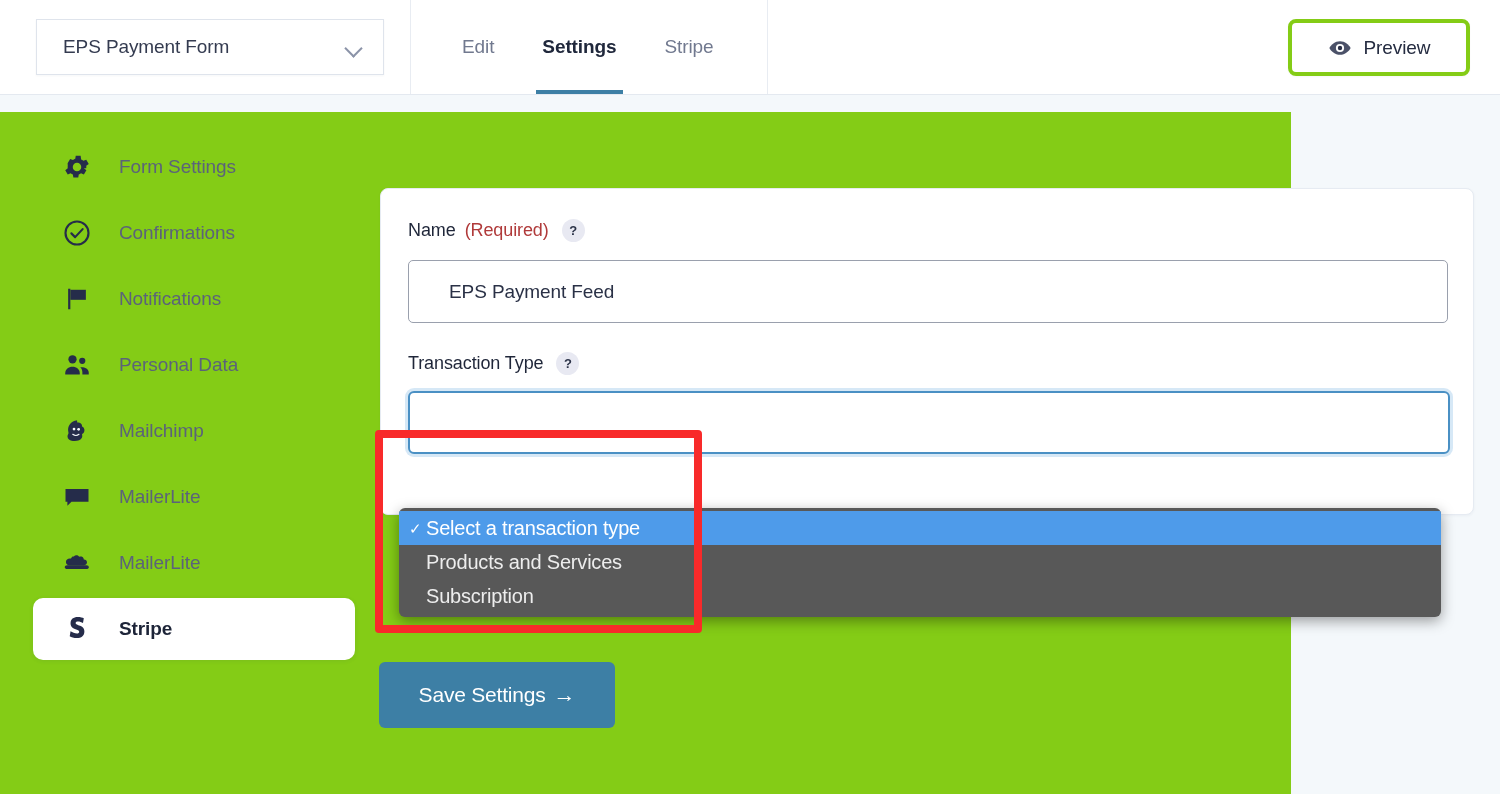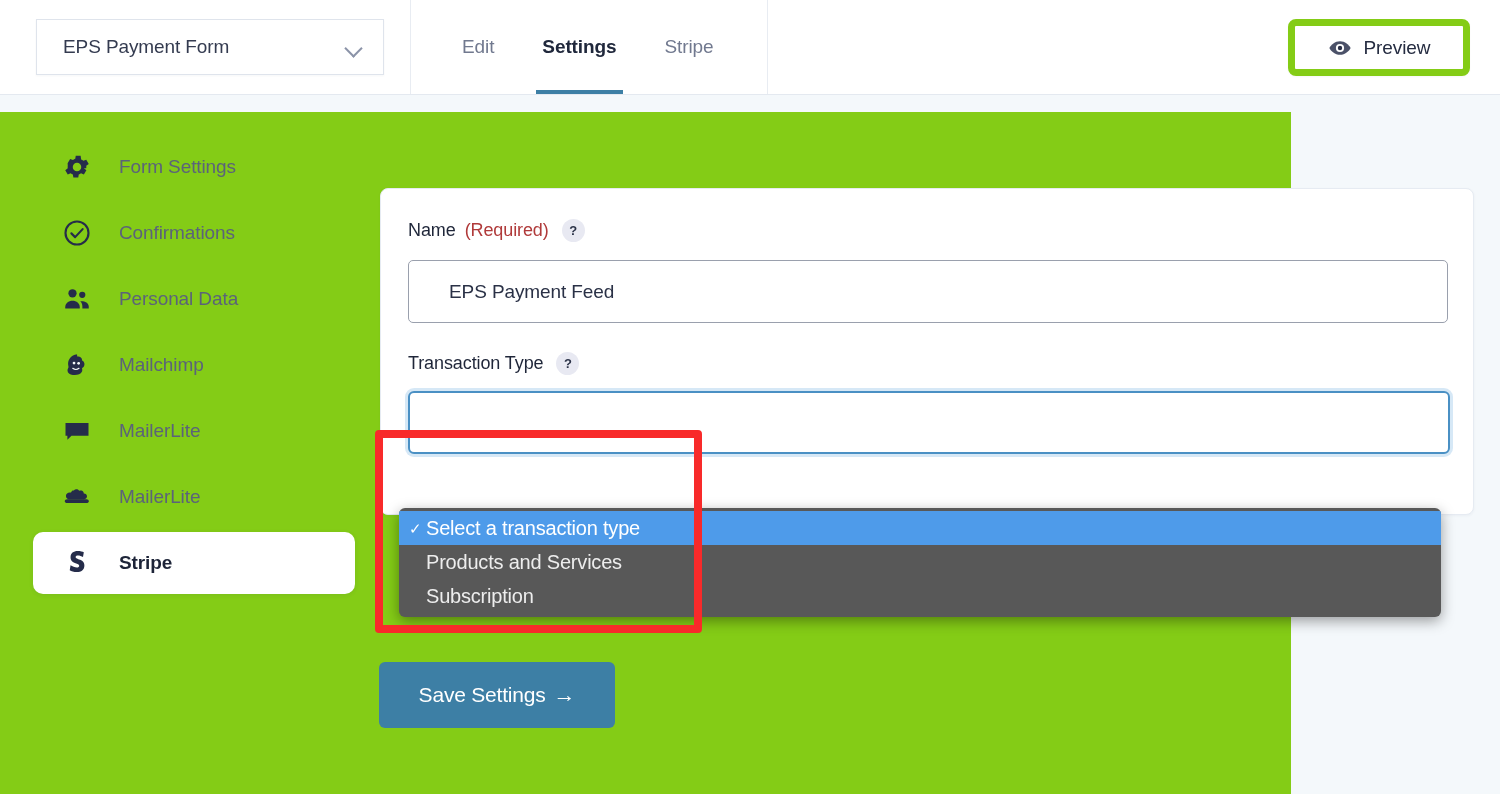--- a/index.html
+++ b/index.html
@@ -106,21 +106,21 @@
     left: 18px; right: 18px;
     bottom: 0;
     height: 4px;
     background: #3d7fa5;
   }
 
   .preview-btn {
     position: absolute;
     right: 30px; top: 19px;
     width: 182px; height: 57px;
-    border: 7px solid #84cc16;
+    border: 4px solid #84cc16;
     border-radius: 8px;
     background: #ffffff;
     box-sizing: border-box;
     display: flex;
     align-items: center;
     justify-content: center;
     gap: 12px;
     cursor: pointer;
     box-shadow: 0 1px 2px rgba(30,40,70,0.04);
   }
@@ -377,20 +377,29 @@
       <div class="nav-item">
         <span class="nav-icon">
           <svg width="30" height="30" viewBox="0 0 24 24" fill="none" stroke="currentColor" stroke-width="1.7">
             <circle cx="12" cy="12" r="9.2"></circle>
             <path d="M7.5 12.3l3 3 6-6.4" stroke-linecap="round" stroke-linejoin="round"></path>
           </svg>
         </span>
         <span class="nav-label">Confirmations</span>
       </div>
 
+      <div class="nav-item">
+        <span class="nav-icon">
+          <svg width="28" height="28" viewBox="0 0 24 24" fill="currentColor">
+            <path d="M4.4 3.2h1.9v17.6H4.4z"></path>
+            <path d="M6.3 4.1h13.3v8.6H6.3z"></path>
+          </svg>
+        </span>
+        <span class="nav-label">Notifications</span>
+      </div>
 
       <div class="nav-item">
         <span class="nav-icon">
           <svg width="30" height="30" viewBox="0 0 24 24" fill="currentColor">
             <circle cx="8.4" cy="7.4" r="3.3"></circle>
             <circle cx="16.2" cy="8.6" r="2.5"></circle>
             <path d="M2.6 18.6c0-3.2 2.6-5.2 5.8-5.2s5.8 2 5.8 5.2v.9H2.6z"></path>
             <path d="M14.6 13.8c2.8-.4 6.8.7 6.8 4.2v1.5h-5.1v-1.6c0-1.6-.6-3-1.7-4.1z"></path>
           </svg>
         </span>

